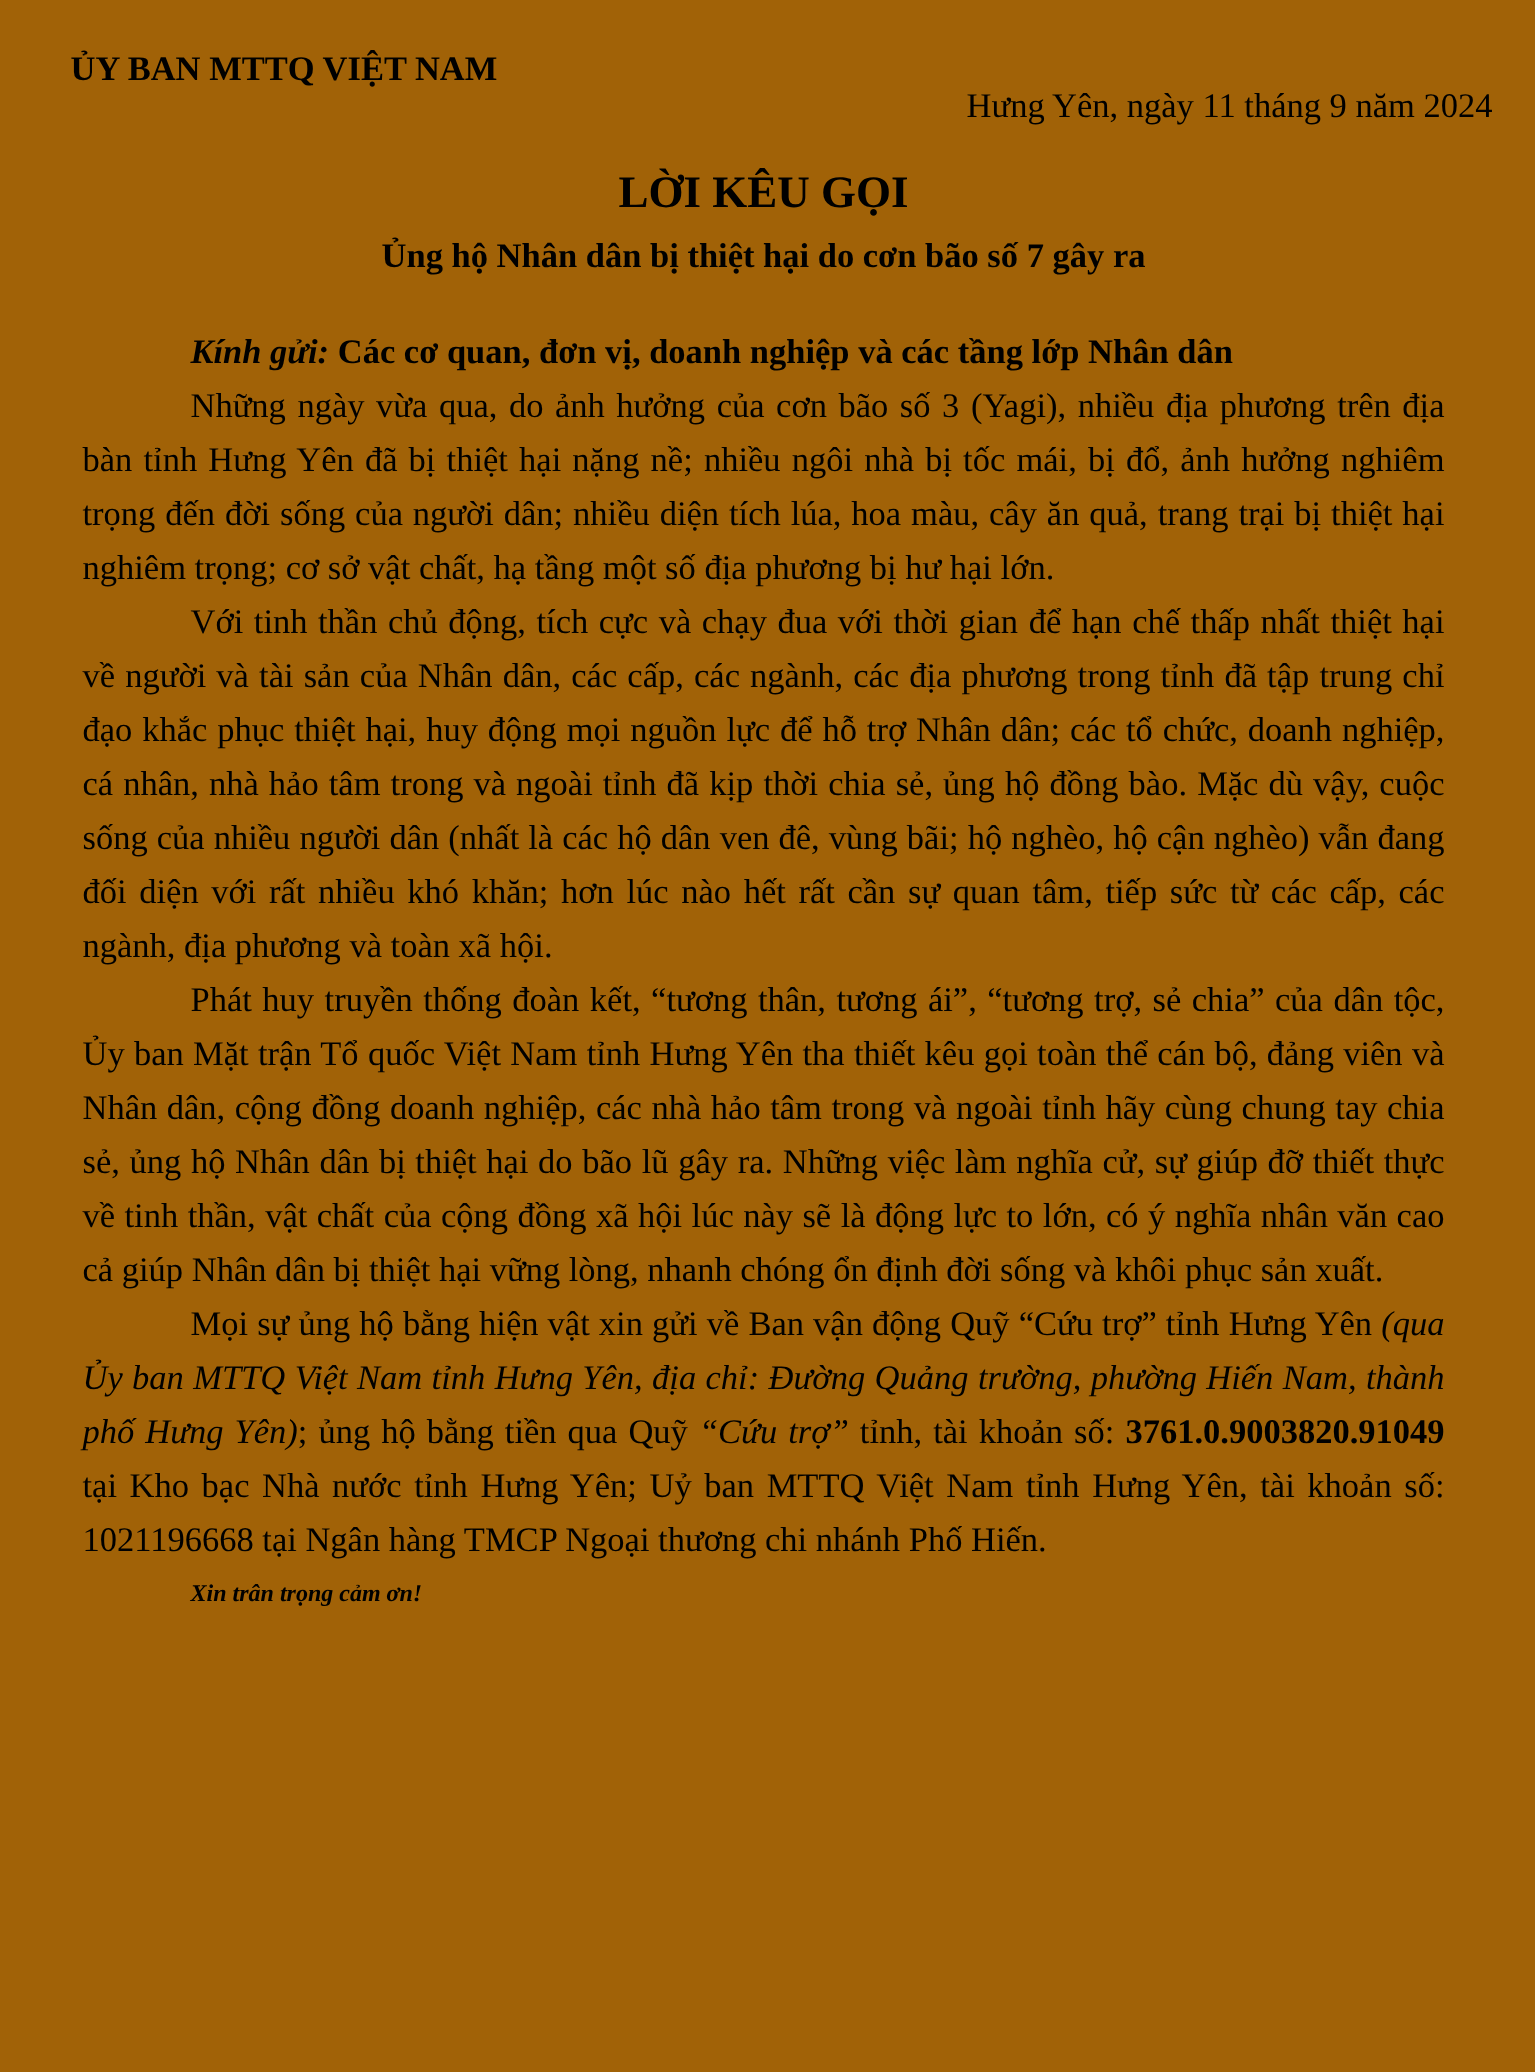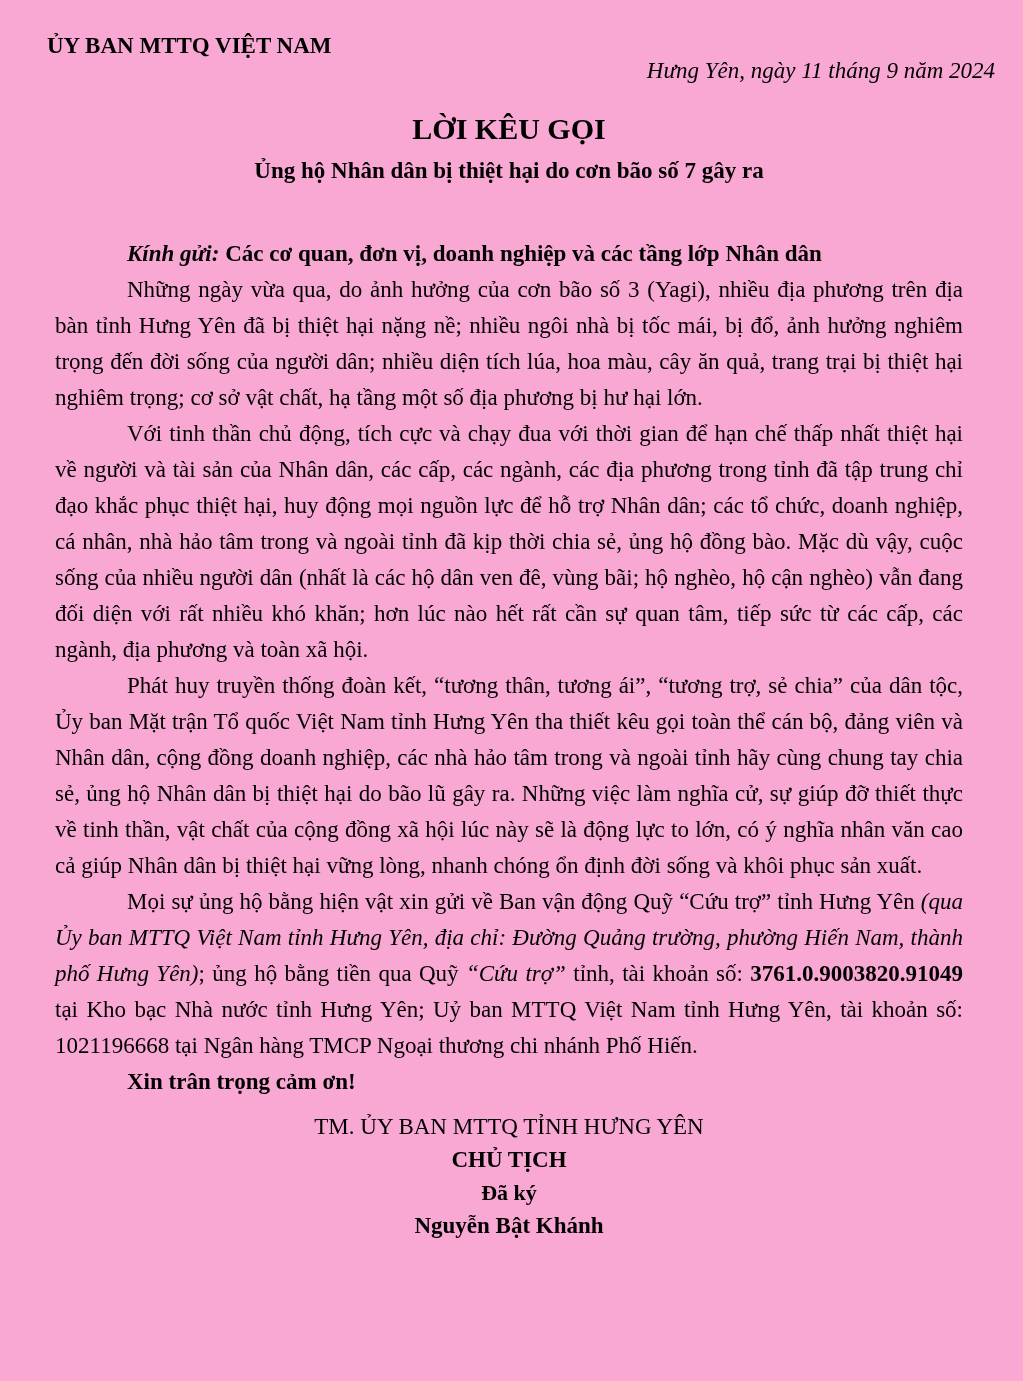--- a/index.html
+++ b/index.html
@@ -5,21 +5,21 @@
   html, body {
     margin: 0;
     padding: 0;
     background: #ffffff;
   }
   .page {
     position: relative;
     width: 1023px;
     height: 1381px;
     box-sizing: border-box;
-    background: #f9a8d4;
+    background: #a16207;
     color: #000000;
     font-family: "Liberation Serif", "DejaVu Serif", serif;
     padding: 33px 60px 0 55px;
     overflow: hidden;
   }
   
   .doc-header {
     display: flex;
     justify-content: space-between;
     align-items: flex-start;
@@ -27,21 +27,20 @@
   }
   .org-block {
     text-align: center;
     font-weight: bold;
     font-size: 23px;
     line-height: 26px;
   }
   .org-line1 { display: block; margin-bottom: 19px; }
   .org-line2 { display: block; }
   .dateline {
-    font-style: italic;
     font-size: 23px;
     line-height: 26px;
     margin-top: 25px;
     white-space: nowrap;
   }
   
   .title {
     text-align: center;
     font-weight: bold;
     font-size: 30px;
@@ -50,39 +49,40 @@
   }
   .subtitle {
     text-align: center;
     font-weight: bold;
     font-size: 23px;
     line-height: 28px;
     margin-top: 11px;
   }
   
   .body-text {
-    margin-top: 51px;
+    margin-top: 32px;
     font-size: 23px;
     line-height: 36px;
     text-align: justify;
   }
   .body-text p {
     margin: 0;
     text-indent: 72px;
   }
   .salutation {
     text-align: left;
     text-indent: 80px;
   }
   .bold { font-weight: bold; }
   .italic { font-style: italic; }
   .bold-italic { font-weight: bold; font-style: italic; }
   .closing {
     font-weight: bold;
-    font-size: 23px;
+    font-style: italic;
+    font-size: 16px;
     line-height: 36px;
     text-indent: 72px;
     margin: 6px 0 0 0;
   }
   
   .signature {
     margin-top: 10px;
     text-align: center;
     font-size: 23px;
     line-height: 33px;
@@ -116,20 +116,14 @@
 
     <p>Với tinh thần chủ động, tích cực và chạy đua với thời gian để hạn chế thấp nhất thiệt hại về người và tài sản của Nhân dân, các cấp, các ngành, các địa phương trong tỉnh đã tập trung chỉ đạo khắc phục thiệt hại, huy động mọi nguồn lực để hỗ trợ Nhân dân; các tổ chức, doanh nghiệp, cá nhân, nhà hảo tâm trong và ngoài tỉnh đã kịp thời chia sẻ, ủng hộ đồng bào. Mặc dù vậy, cuộc sống của nhiều người dân (nhất là các hộ dân ven đê, vùng bãi; hộ nghèo, hộ cận nghèo) vẫn đang đối diện với rất nhiều khó khăn; hơn lúc nào hết rất cần sự quan tâm, tiếp sức từ các cấp, các ngành, địa phương và toàn xã hội.</p>
 
     <p>Phát huy truyền thống đoàn kết, “tương thân, tương ái”, “tương trợ, sẻ chia” của dân tộc, Ủy ban Mặt trận Tổ quốc Việt Nam tỉnh Hưng Yên tha thiết kêu gọi toàn thể cán bộ, đảng viên và Nhân dân, cộng đồng doanh nghiệp, các nhà hảo tâm trong và ngoài tỉnh hãy cùng chung tay chia sẻ, ủng hộ Nhân dân bị thiệt hại do bão lũ gây ra. Những việc làm nghĩa cử, sự giúp đỡ thiết thực về tinh thần, vật chất của cộng đồng xã hội lúc này sẽ là động lực to lớn, có ý nghĩa nhân văn cao cả giúp Nhân dân bị thiệt hại vững lòng, nhanh chóng ổn định đời sống và khôi phục sản xuất.</p>
 
     <p><span>Mọi sự ủng hộ bằng hiện vật xin gửi về Ban vận động Quỹ “Cứu trợ” tỉnh Hưng Yên </span><span class="italic">(qua Ủy ban MTTQ Việt Nam tỉnh Hưng Yên, địa chỉ: Đường Quảng trường, phường Hiến Nam, thành phố Hưng Yên)</span><span>; ủng hộ bằng tiền qua Quỹ </span><span class="italic">“Cứu trợ”</span><span> tỉnh, tài khoản số: </span><span class="bold">3761.0.9003820.91049</span><span> tại Kho bạc Nhà nước tỉnh Hưng Yên; Uỷ ban MTTQ Việt Nam tỉnh Hưng Yên, tài khoản số: 1021196668 tại Ngân hàng TMCP Ngoại thương chi nhánh Phố Hiến.</span></p>
 
     <p class="closing">Xin trân trọng cảm ơn!</p>
   </div>
 
-  <div class="signature">
-    <span class="sig-line sig-onbehalf">TM. ỦY BAN MTTQ TỈNH HƯNG YÊN</span>
-    <span class="sig-line sig-position">CHỦ TỊCH</span>
-    <span class="sig-line sig-signed">Đã ký</span>
-    <span class="sig-line sig-name">Nguyễn Bật Khánh</span>
-  </div>
 
 </div>
 
 </body></html>

